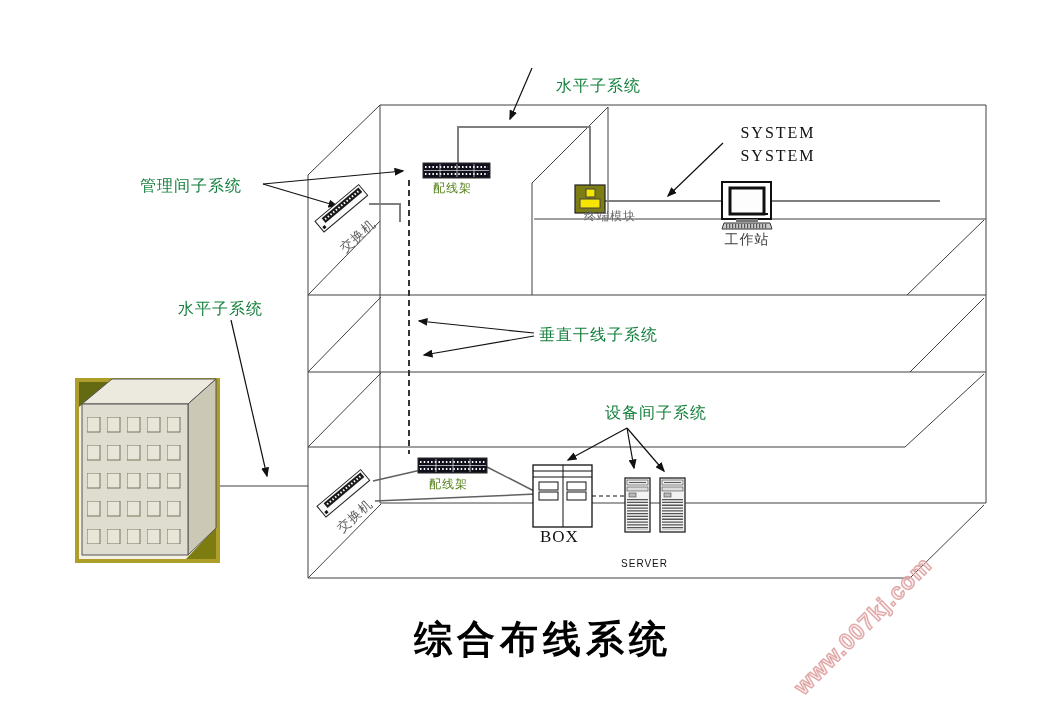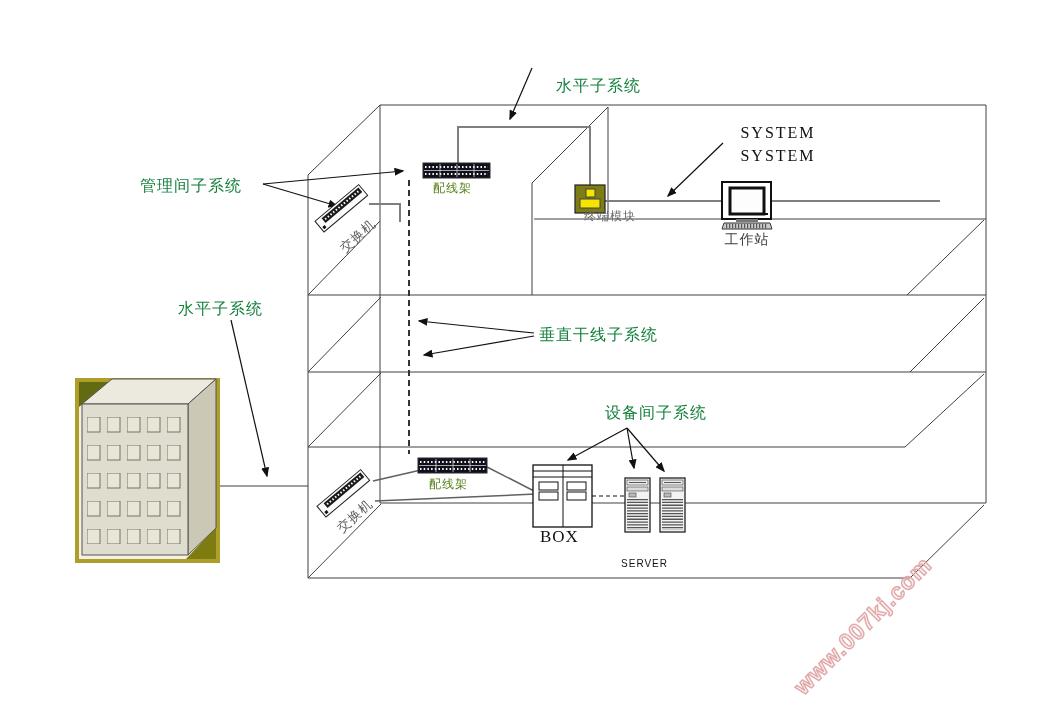--- a/index.html
+++ b/index.html
@@ -199,15 +199,16 @@
 <div class="lbl-sm" style="left:433px;top:180px;">配线架</div>
 <div class="lbl-sm" style="left:429px;top:476px;">配线架</div>
 <div class="lbl-sm" style="left:558px;top:208px;color:#6a6a6a;margin-left:26px;">终端模块</div>
 
 <div class="lbl-rot" style="left:326px;top:227px;">交换机</div>
 <div class="lbl-rot" style="left:323px;top:507px;">交换机</div>
 
 <div class="boxlbl">BOX</div>
 <div class="serverlbl">SERVER</div>
 
+<div class="title">综合布线系统</div>
 <div class="watermark">www.007kj.com</div>
 
 </div>
 
 </body></html>

